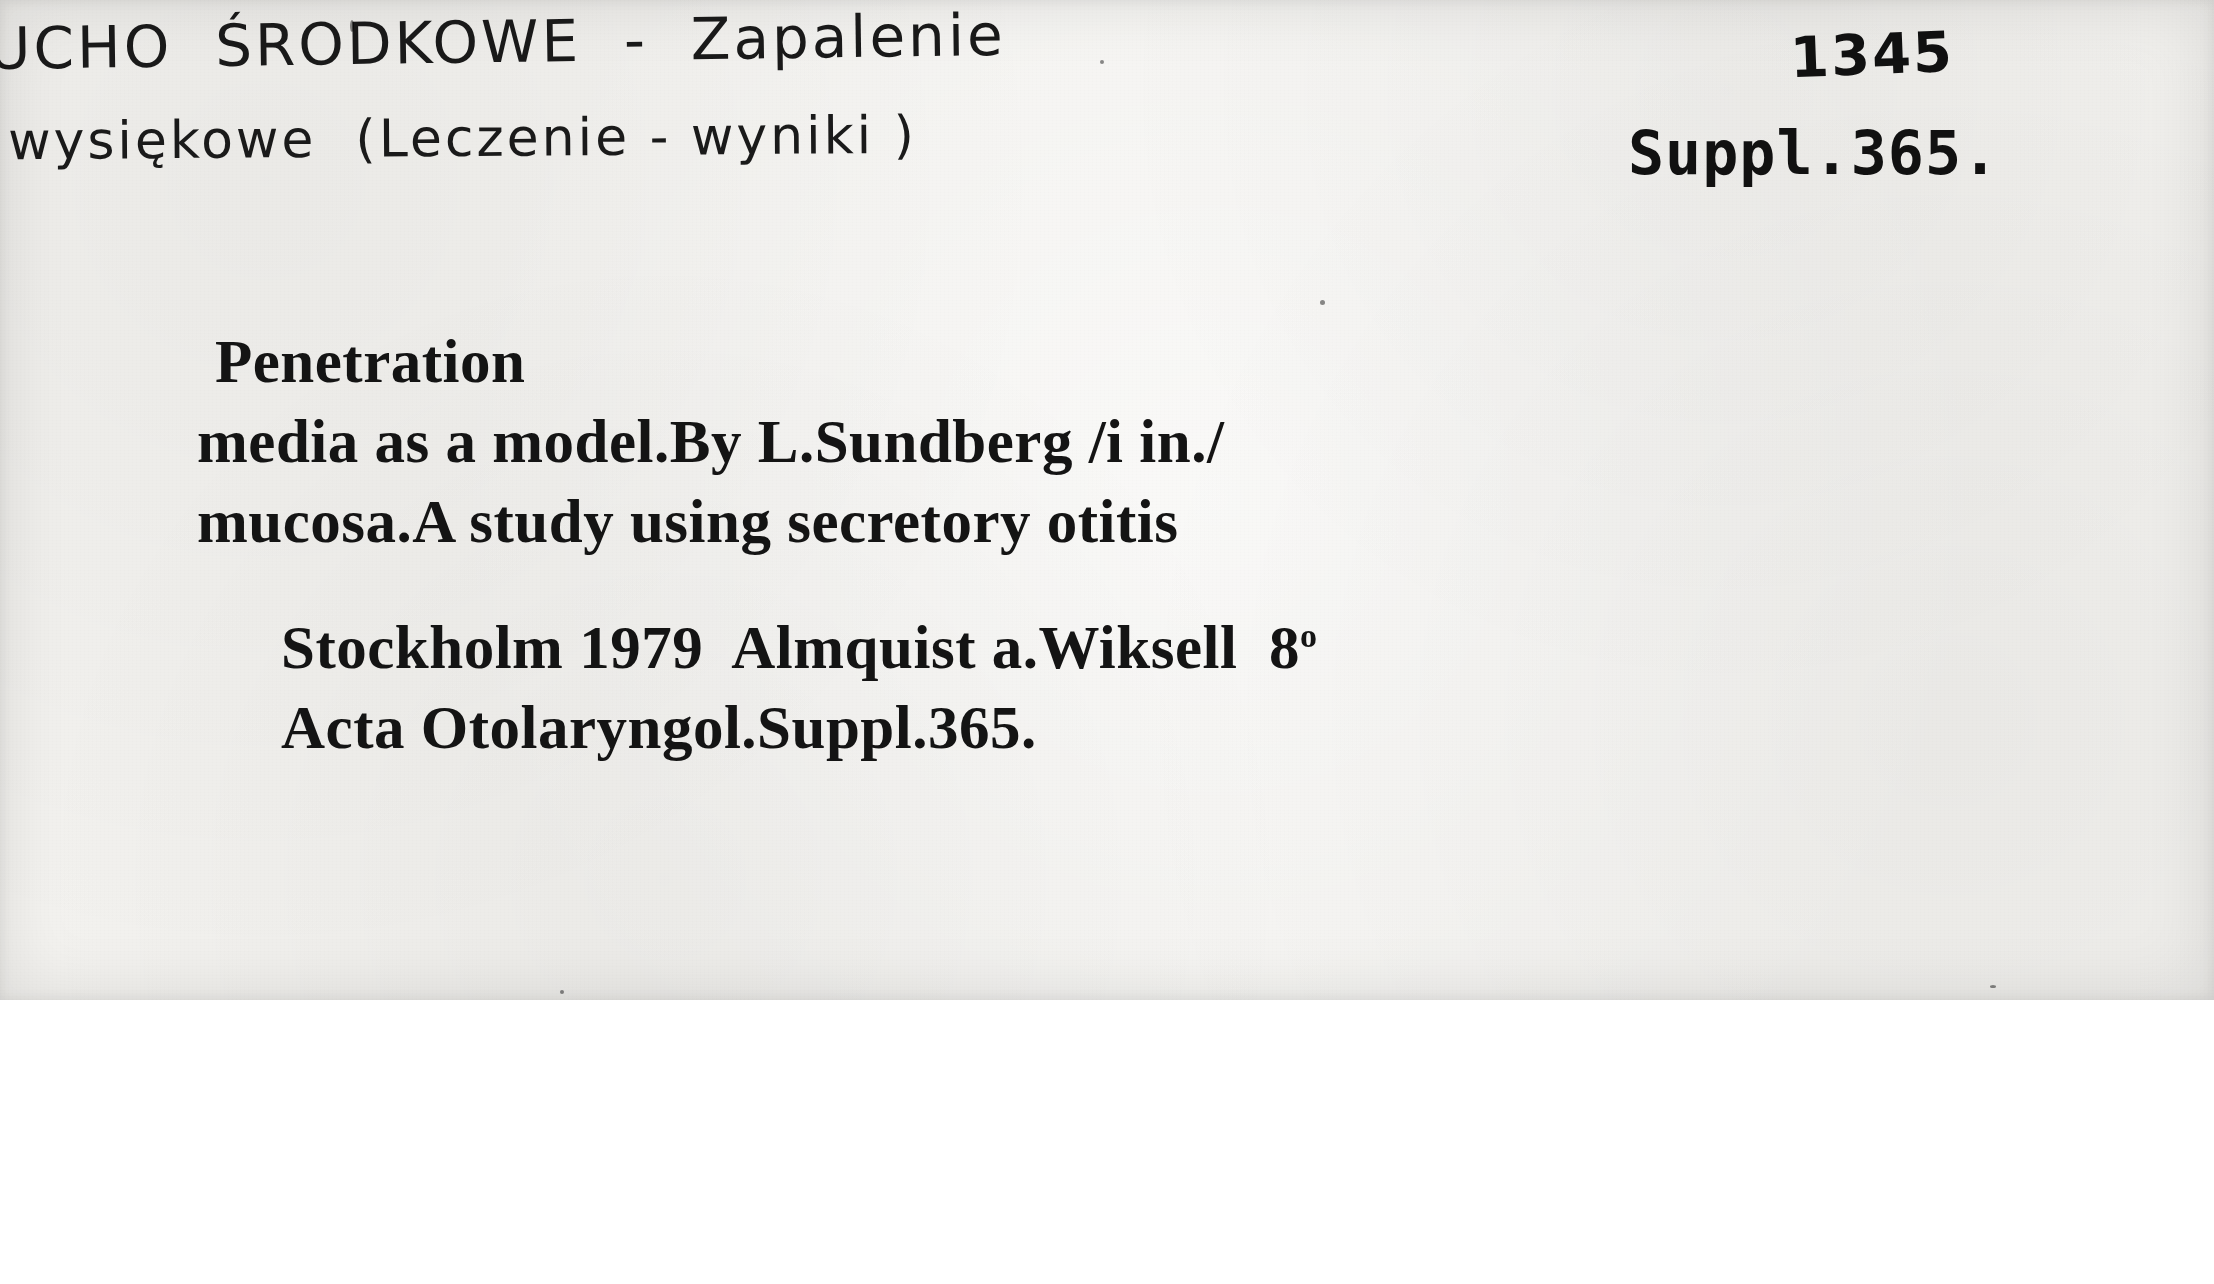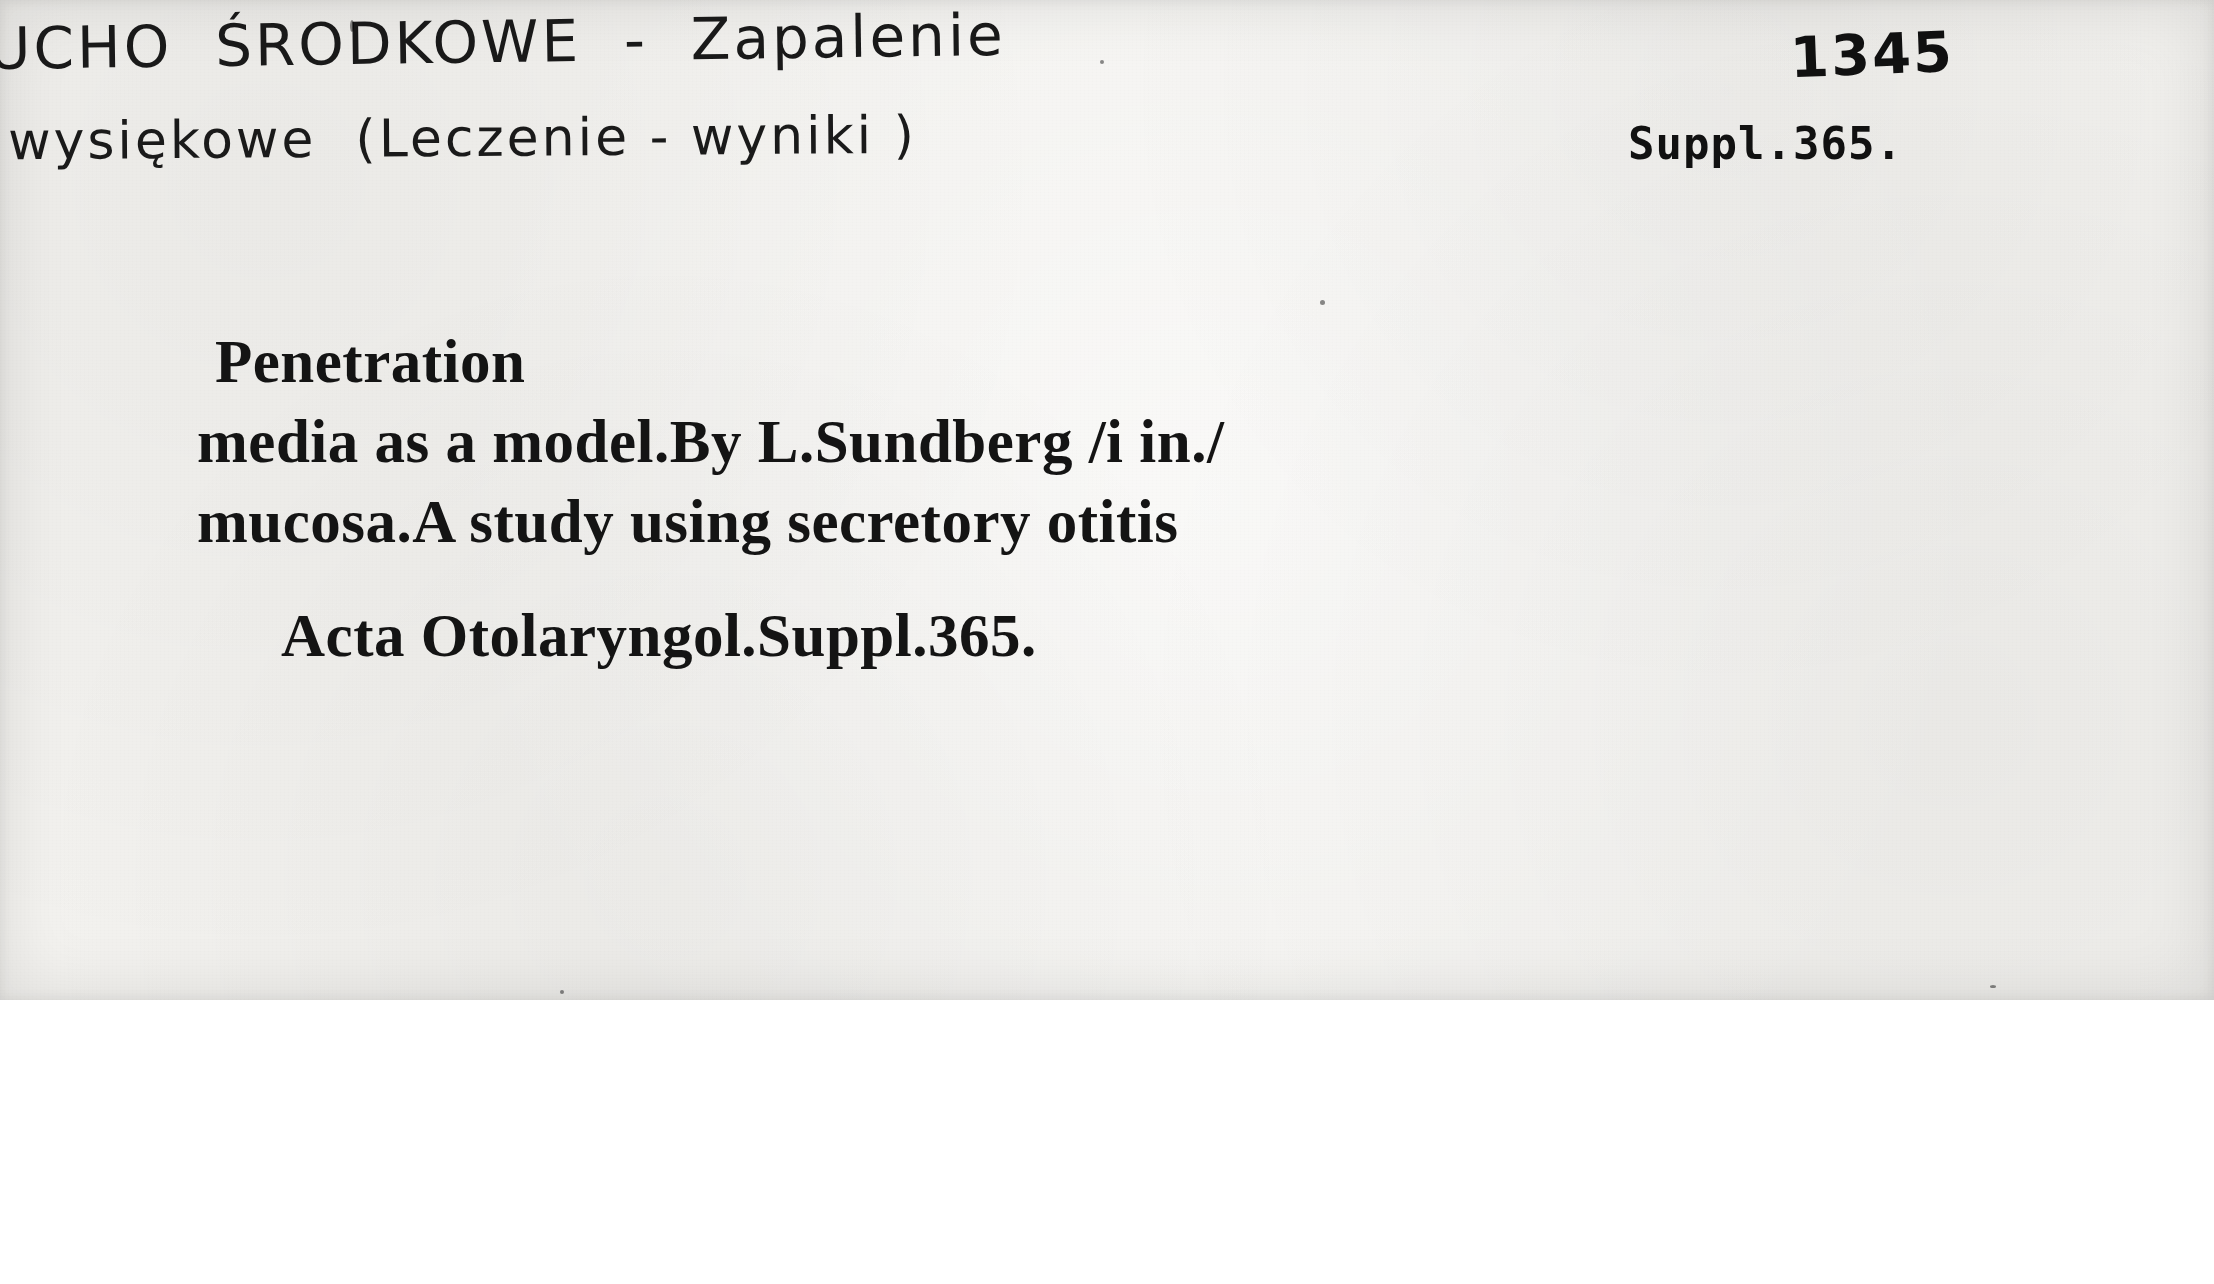--- a/index.html
+++ b/index.html
@@ -79,21 +79,21 @@
     top: 22px;
     font-size: 56px;
     font-family: "DejaVu Sans", sans-serif;
     letter-spacing: 2px;
     transform: rotate(-2.2deg);
   }
 
   #suppl-top {
     left: 1628px;
     top: 118px;
-    font-size: 44px;
+    font-size: 60px;
     letter-spacing: 1px;
   }
 
   #body-block {
     position: absolute;
     left: 215px;
     top: 322px;
     width: 1860px;
   }
 
@@ -146,20 +146,21 @@
 
     <div class="typed indent-1">Penetration</div>
 
 
     <div class="typed hang">media as a model.By L.Sundberg /i in./</div>
 
     <div class="typed hang">mucosa.A study using secretory otitis</div>
 
     <div class="para-gap"></div>
 
+    <div class="typed" style="padding-left:66px;"><span>Stockholm 1979  Almquist a.Wiksell  8</span><span class="sup">o</span></div>
 
 
     <div class="typed" style="padding-left:66px;">Acta Otolaryngol.Suppl.365.</div>
 
   </div>
 
   <div class="speck" style="left:1320px; top:300px; width:5px; height:5px;"></div>
   <div class="speck" style="left:560px; top:990px; width:4px; height:4px;"></div>
   <div class="speck" style="left:1990px; top:985px; width:6px; height:3px;"></div>
   <div class="speck" style="left:350px; top:20px; width:4px; height:12px;"></div>

